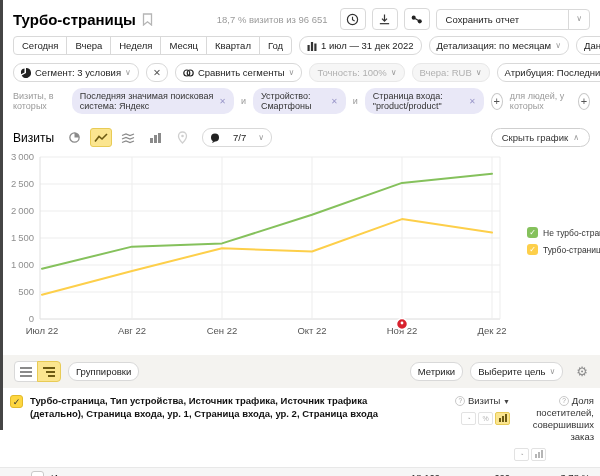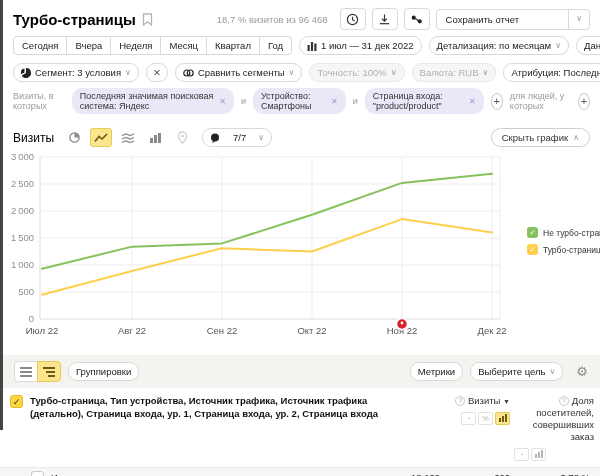--- a/index.html
+++ b/index.html
@@ -112,21 +112,21 @@
   <div class="left-strip"></div>
 
   <header class="topbar">
     <div class="title-wrap">
       <h1>Турбо-страницы</h1>
       <svg width="11" height="13" viewBox="0 0 11 13">
         <path d="M1.5 1 h8 v11 l-4 -3.2 -4 3.2 z" fill="none" stroke="#b5b5b5" stroke-width="1.3"></path>
       </svg>
     </div>
     <div class="top-actions">
-      <span class="sample">18,7 % визитов из 96 468</span>
+      <span class="sample">18,7 % визитов из 96 651</span>
       <span class="icon-btn">
         <svg width="13" height="13" viewBox="0 0 14 14">
           <circle cx="7" cy="7" r="5.5" fill="none" stroke="#333" stroke-width="1.3"></circle>
           <path d="M7 4 v3.2 l2.3 1.3" fill="none" stroke="#333" stroke-width="1.2"></path>
         </svg>
       </span>
       <span class="icon-btn">
         <svg width="13" height="13" viewBox="0 0 14 14">
           <path d="M7 1.5 v7 M4.3 6 L7 8.8 9.7 6" fill="none" stroke="#333" stroke-width="1.3"></path>
           <path d="M2 11.5 h10" stroke="#333" stroke-width="1.3"></path>
@@ -191,21 +191,21 @@
         <circle cx="7.2" cy="5" r="3" fill="none" stroke="#222" stroke-width="1.2"></circle>
       </svg>
       <span>Сравнить сегменты</span>
         <span class="caret">∨</span>
     </button>
     <button class="btn disabled">
       <span>Точность: 100%</span>
         <span class="caret">∨</span>
     </button>
     <button class="btn disabled">
-      <span>Валюта: RUB</span>
+      <span>Вчера: RUB</span>
         <span class="caret">∨</span>
     </button>
     <button class="btn">
       <span>Атрибуция: Последний значимый переход</span>
 
     </button>
 
   </div>
 
   <div class="row chips-row">

